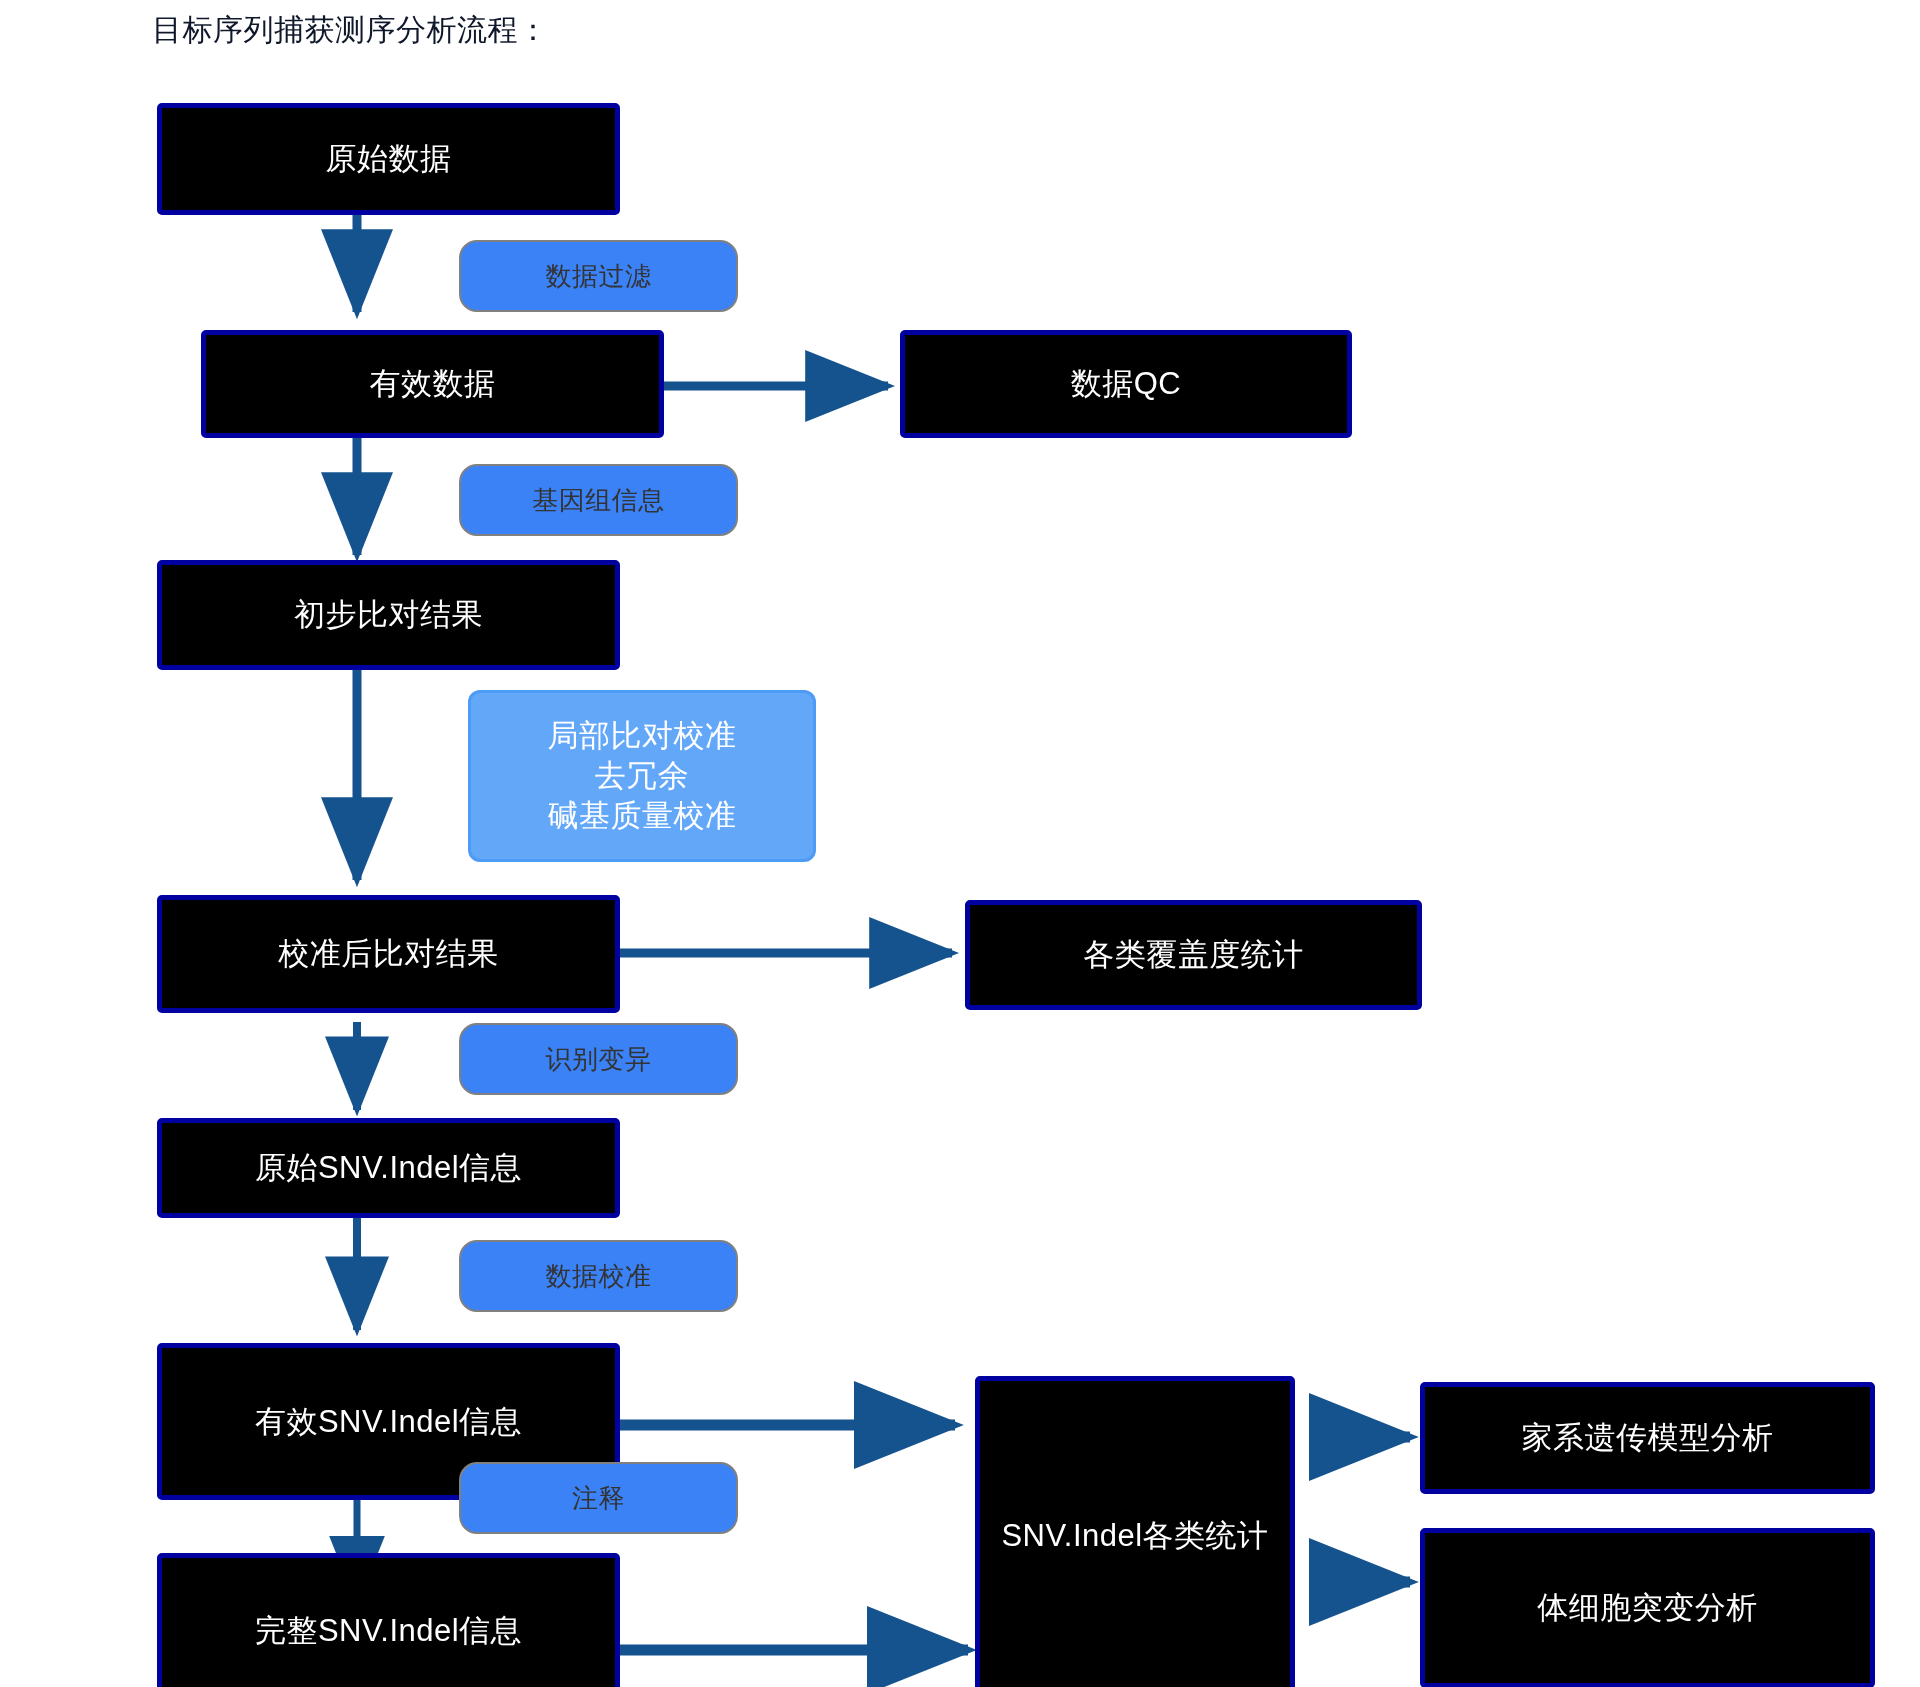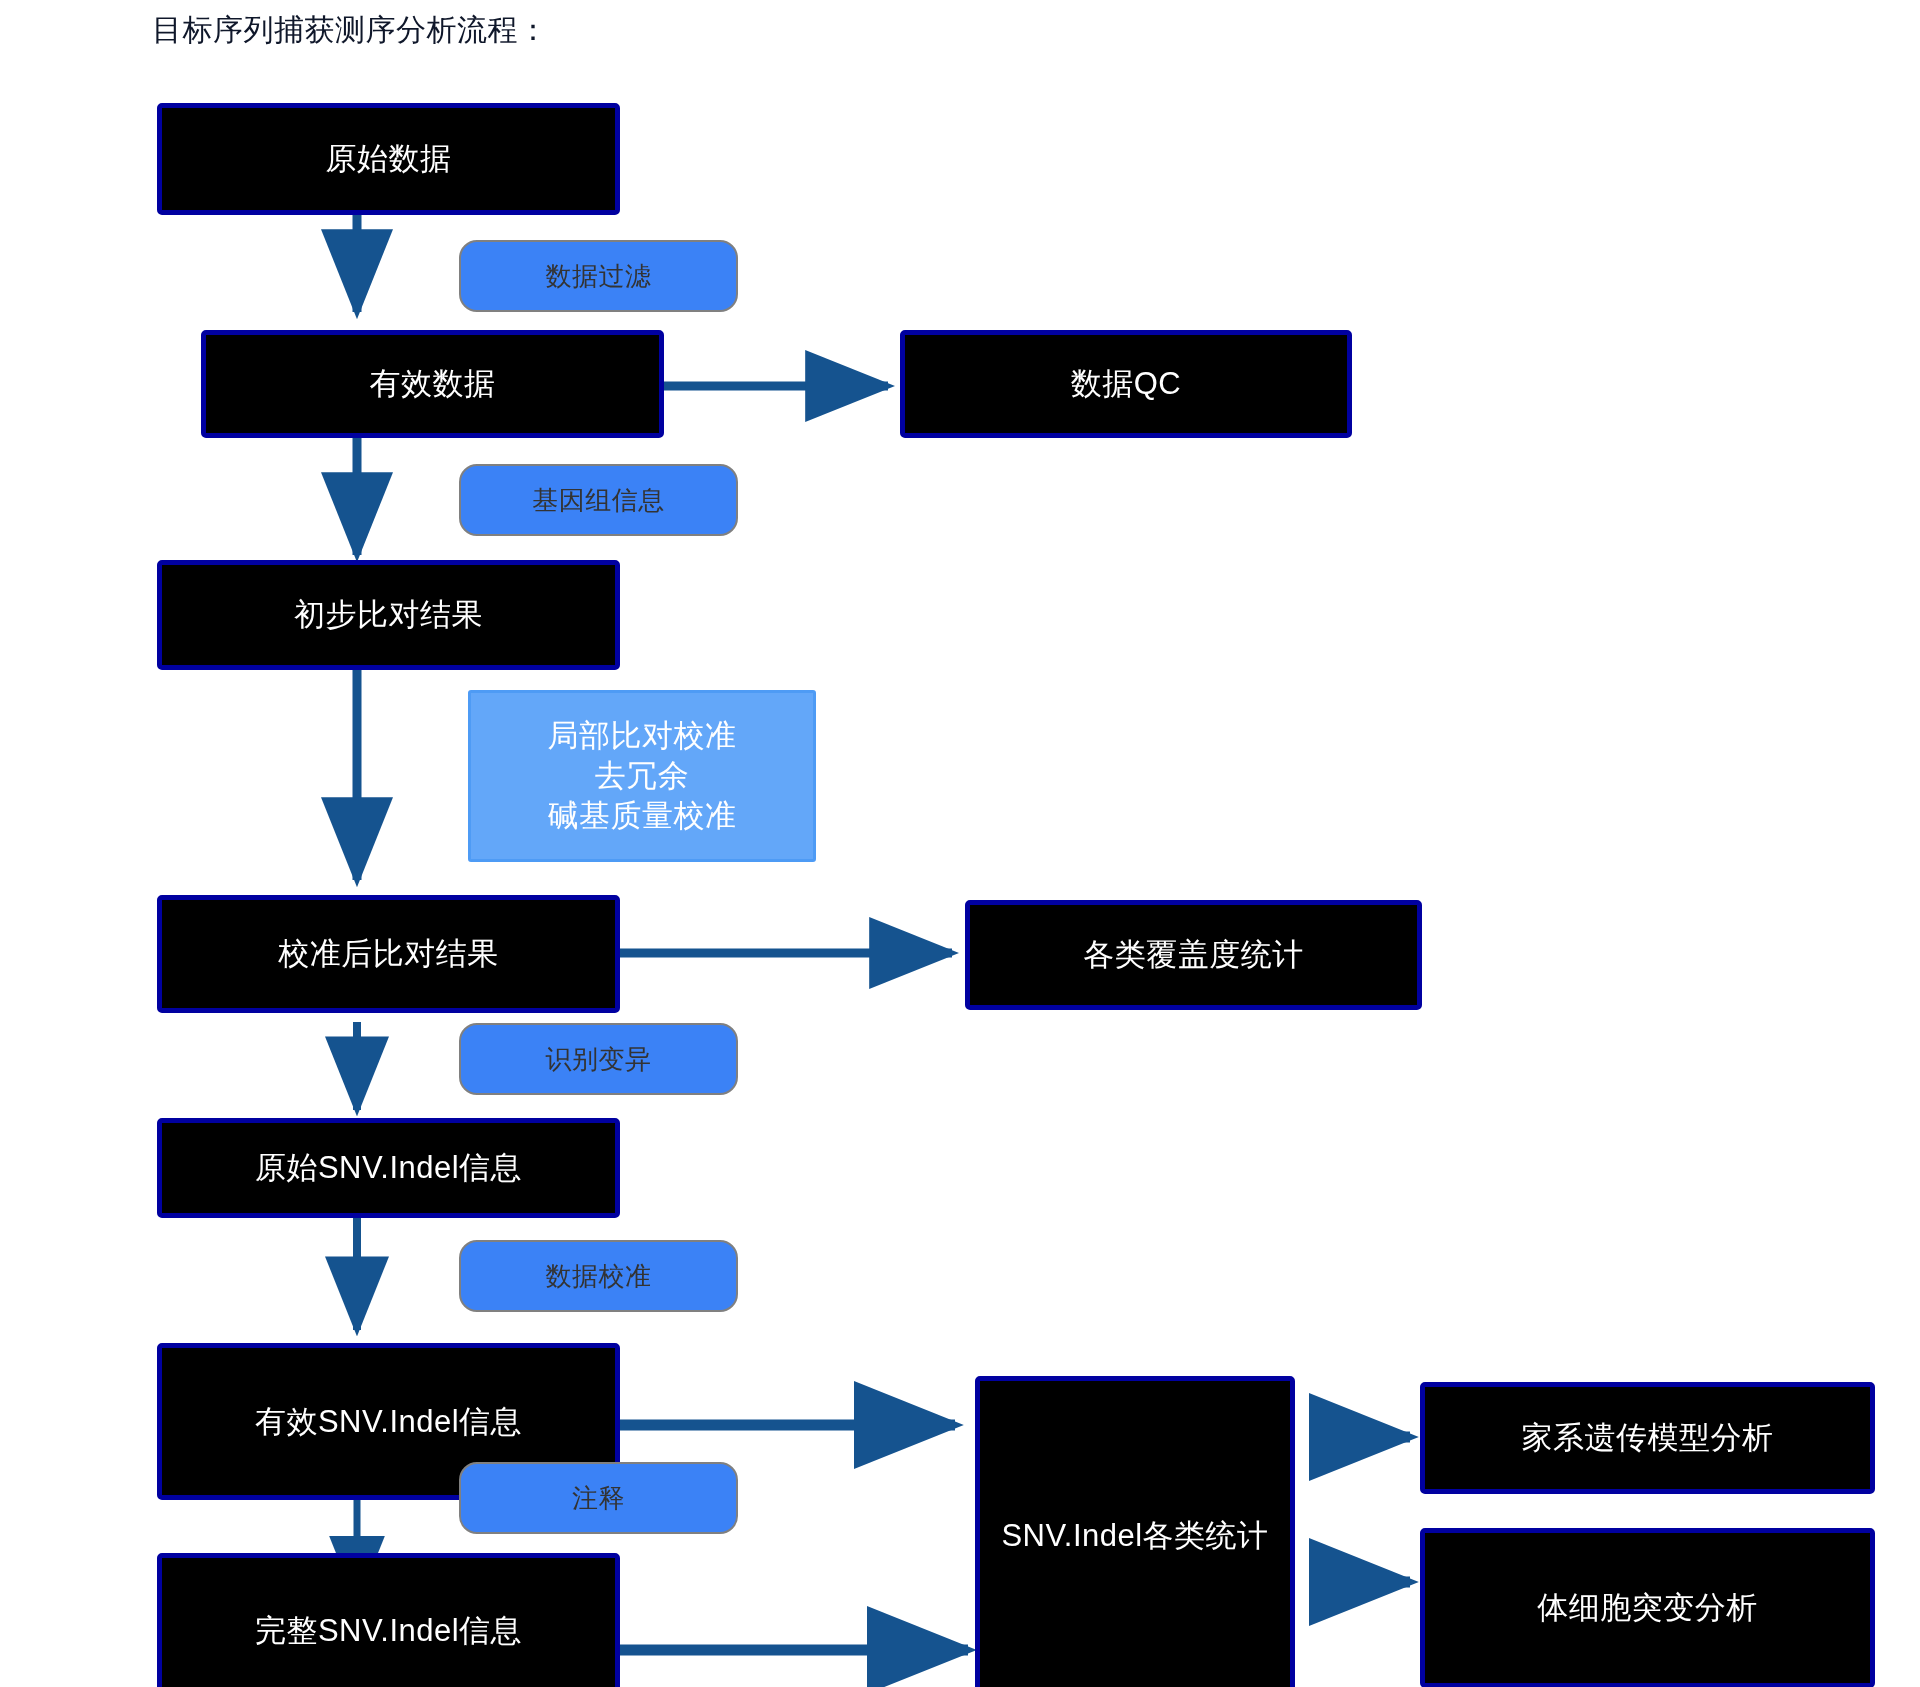--- a/index.html
+++ b/index.html
@@ -43,21 +43,21 @@
     text-align: center;
     padding: 4px 8px;
     letter-spacing: 0.5px;
   }
   
   .node-soft {
     position: absolute;
     box-sizing: border-box;
     background: #63A7F9;
     border: 3px solid #4E9BF5;
-    border-radius: 3px;
+    border-radius: 12px;
     color: #ffffff;
     font-size: 31px;
     line-height: 1.30;
     display: flex;
     align-items: center;
     justify-content: center;
     text-align: center;
     padding: 6px 10px;
     letter-spacing: 0.5px;
   }

